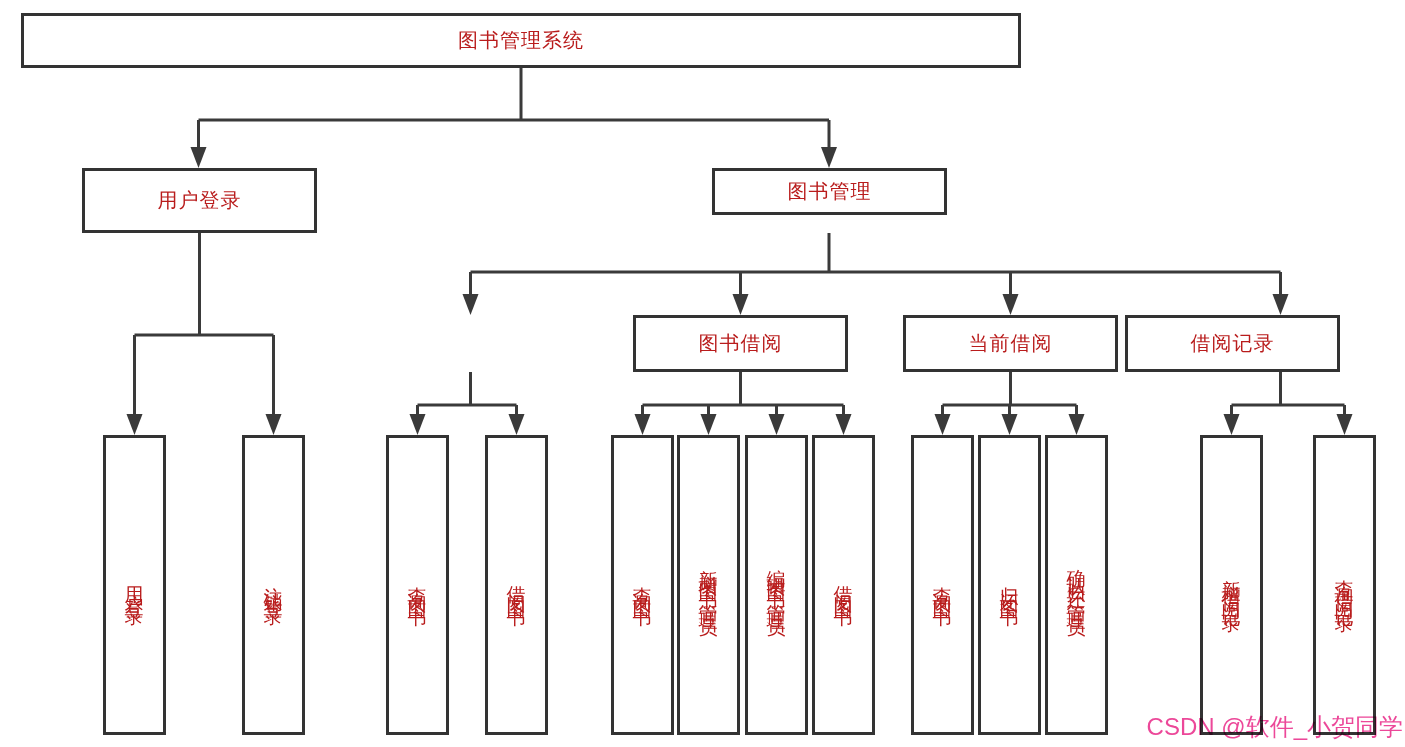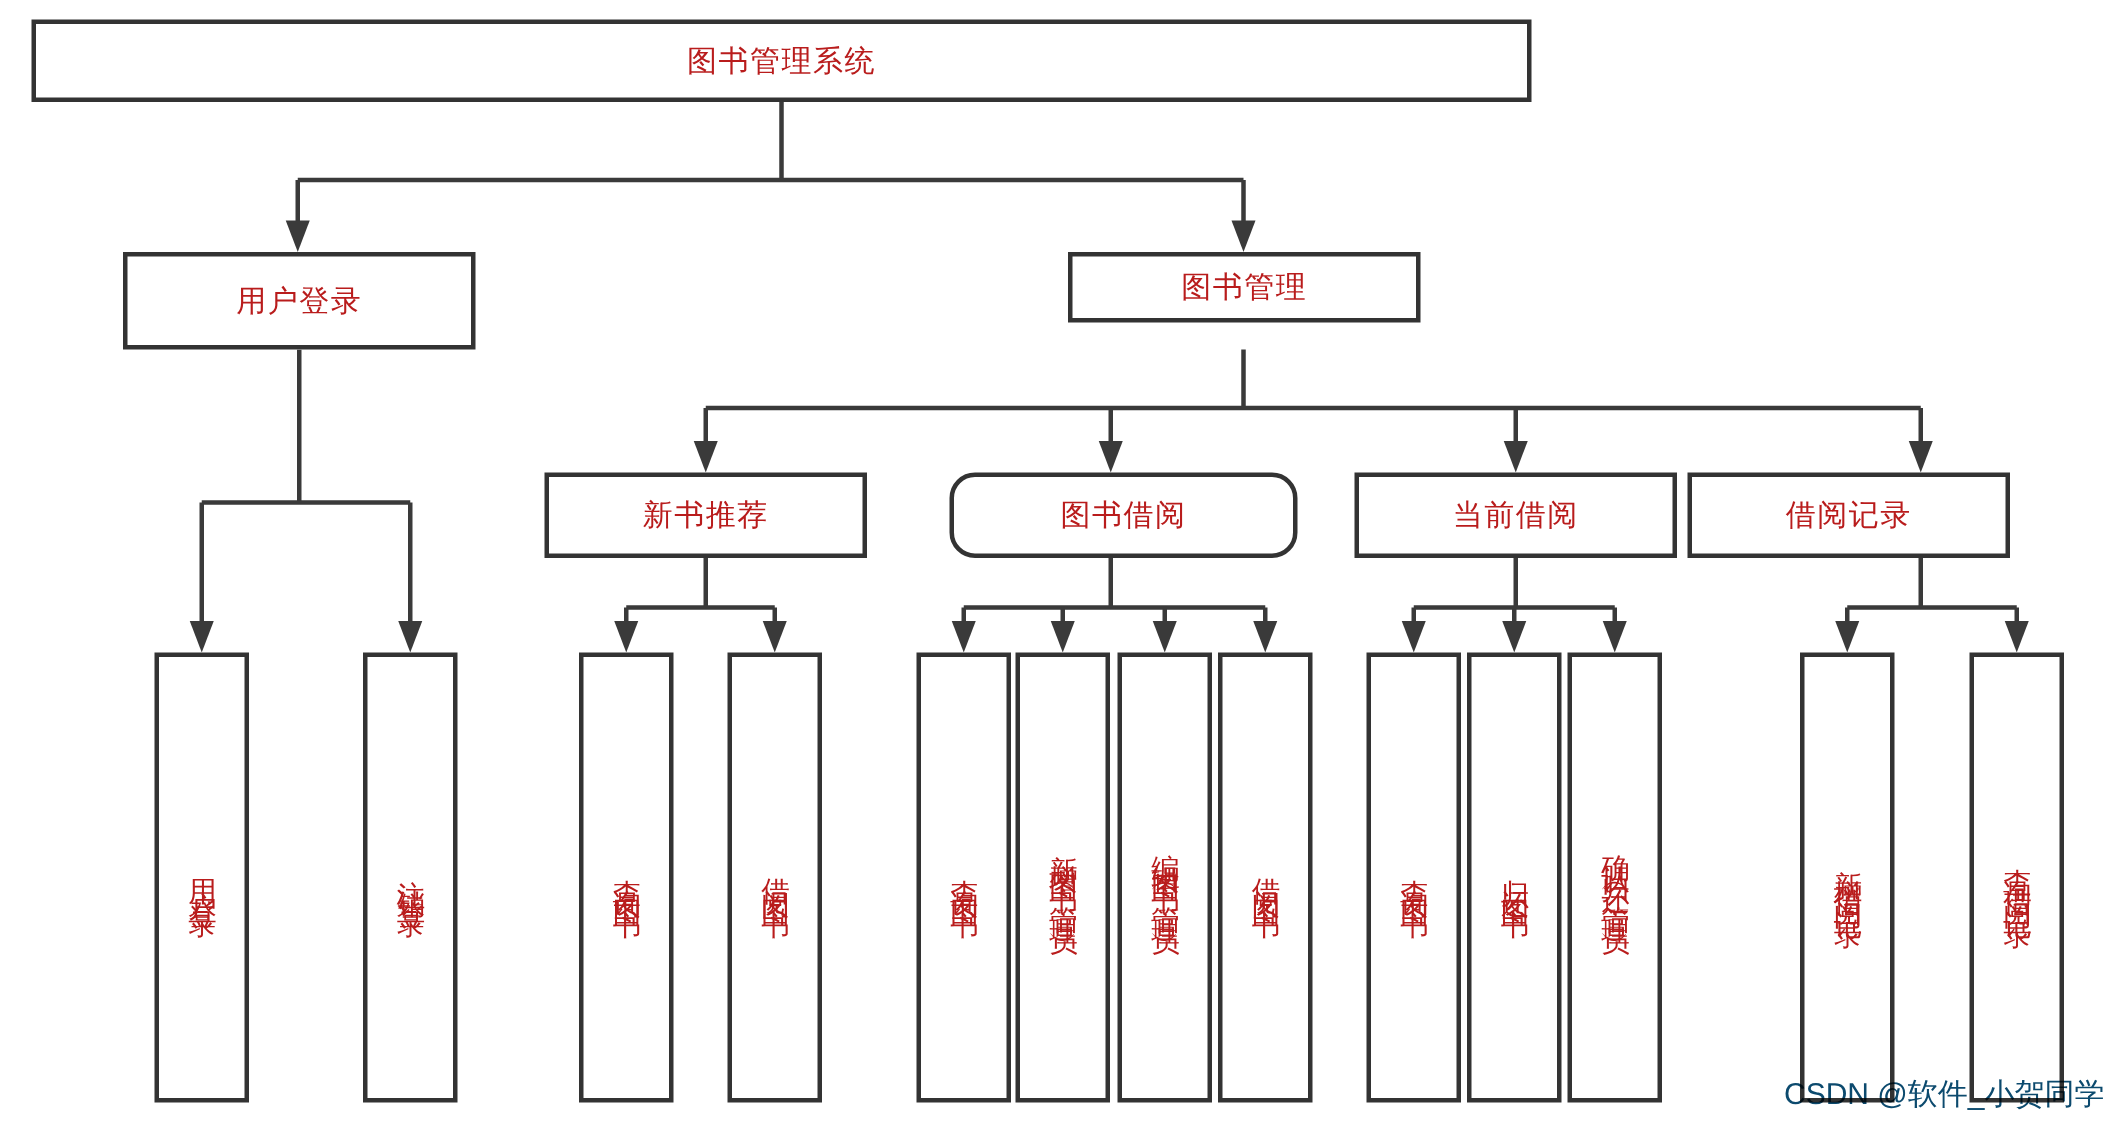--- a/index.html
+++ b/index.html
@@ -51,43 +51,43 @@
     line-height: 1;
     white-space: nowrap;
   }
   
   .n-root { left: 21px;  top: 13px;  width: 1000px; height: 55px; }
   
   .n-l2a  { left: 82px;  top: 168px; width: 235px;  height: 65px; }
   .n-l2b  { left: 712px; top: 168px; width: 235px;  height: 47px; }
   
   .n-l3a  { left: 363px;  top: 315px; width: 215px; height: 57px; }
-  .n-l3b  { left: 633px;  top: 315px; width: 232px; height: 57px; border-radius: 17px; }
+  .n-l3b  { left: 633px;  top: 315px; width: 215px; height: 57px; }
   .n-l3c  { left: 903px;  top: 315px; width: 215px; height: 57px; }
   .n-l3d  { left: 1125px; top: 315px; width: 215px; height: 57px; }
   
   .n-v01 { left: 103px;  }
   .n-v02 { left: 242px;  }
   .n-v03 { left: 386px;  }
   .n-v04 { left: 485px;  }
   .n-v05 { left: 611px;  }
   .n-v06 { left: 677px;  }
   .n-v07 { left: 745px;  }
   .n-v08 { left: 812px;  }
   .n-v09 { left: 911px;  }
   .n-v10 { left: 978px;  }
   .n-v11 { left: 1045px; }
   .n-v12 { left: 1200px; }
   .n-v13 { left: 1313px; }
   .watermark {
     position: absolute;
     right: 2px;
     bottom: 4px;
-    font-size: 20px;
-    color: #0c4a6e;
+    font-size: 24px;
+    color: #ec4899;
     z-index: 3;
     mix-blend-mode: multiply;
     white-space: nowrap;
   }
 </style>
 </head>
 <body>
 
 <div class="canvas">
 
@@ -142,23 +142,20 @@
     <span>图书管理系统</span>
   </div>
 
   <div class="node hnode n-l2a">
     <span>用户登录</span>
   </div>
   <div class="node hnode n-l2b">
     <span>图书管理</span>
   </div>
 
-  <div class="node hnode n-l3a">
-    <span>新书推荐</span>
-  </div>
   <div class="node hnode n-l3b">
     <span>图书借阅</span>
   </div>
   <div class="node hnode n-l3c">
     <span>当前借阅</span>
   </div>
   <div class="node hnode n-l3d">
     <span>借阅记录</span>
   </div>
 

